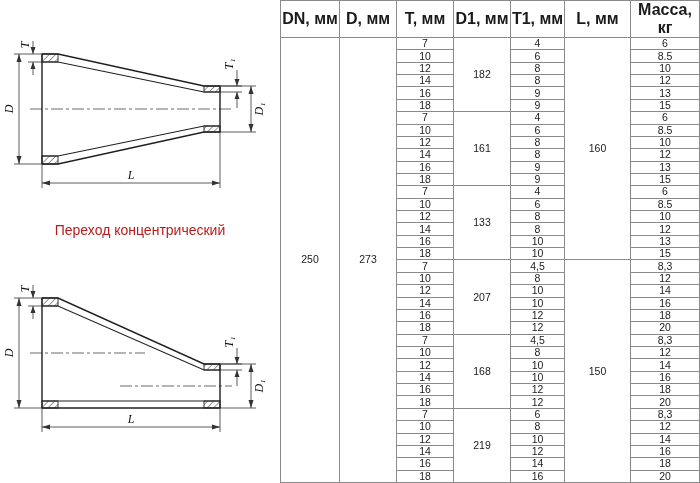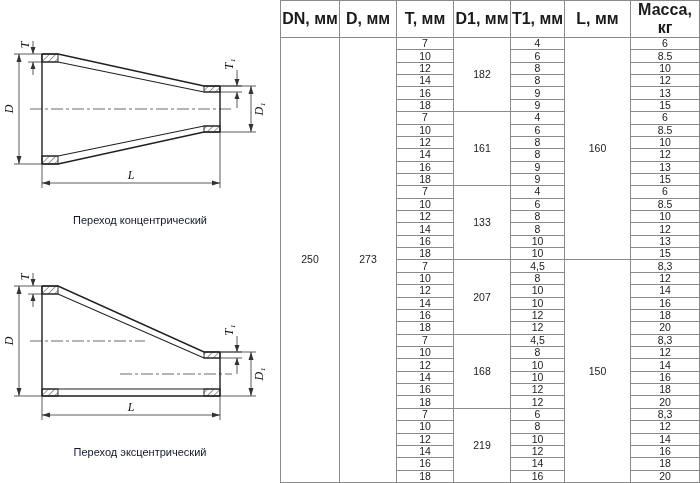--- a/index.html
+++ b/index.html
@@ -8,21 +8,21 @@
     width: 700px; height: 483px; background: #ffffff;
     font-family: "Liberation Sans", sans-serif; overflow: hidden;
   }
   .page { display: flex; width: 700px; height: 483px; }
 
   
   .drawings { flex: 0 0 280px; width: 280px; padding-top: 14px; }
   figure { margin: 0; }
   figure + figure { margin-top: 20px; }
   figcaption {
-    text-align: center; font-size: 11px; color: #0f172a; margin-top: 10px;
+    text-align: center; font-size: 14px; color: #b91c1c; margin-top: 18px;
   }
   svg.drawing { display: block; width: 280px; height: 190px; }
   .outline { fill: none; stroke: #1f1f1f; stroke-width: 1.4; }
   .inner   { fill: none; stroke: #1f1f1f; stroke-width: 1.1; }
   .thin    { stroke: #333; stroke-width: 0.8; fill: none; }
   .cl      { stroke: #444; stroke-width: 0.8; fill: none; stroke-dasharray: 12 3 3 3; }
   .arrow   { fill: #333; stroke: none; }
   .hatch-rect { stroke: #1f1f1f; stroke-width: 0.9; }
   text.dim {
     font-family: "Liberation Serif", serif; font-style: italic;
@@ -179,21 +179,20 @@
 
         <g>
           <line class="thin" x1="42" y1="150" x2="42" y2="174"></line>
           <line class="thin" x1="220" y1="150" x2="220" y2="174"></line>
           <line class="thin" x1="42" y1="169" x2="220" y2="169"></line>
           <polygon class="arrow" points="42,169 50,166.5 50,171.5"></polygon>
           <polygon class="arrow" points="220,169 212,166.5 212,171.5"></polygon>
           <text class="dim" x="131" y="165">L</text>
         </g>
       </svg>
-      <figcaption>Переход эксцентрический</figcaption>
     </figure>
 
   </div>
 
   <div class="table-panel">
     <table class="spec">
       <colgroup>
         <col style="width:59px">
           <col style="width:57px">
           <col style="width:57px">

